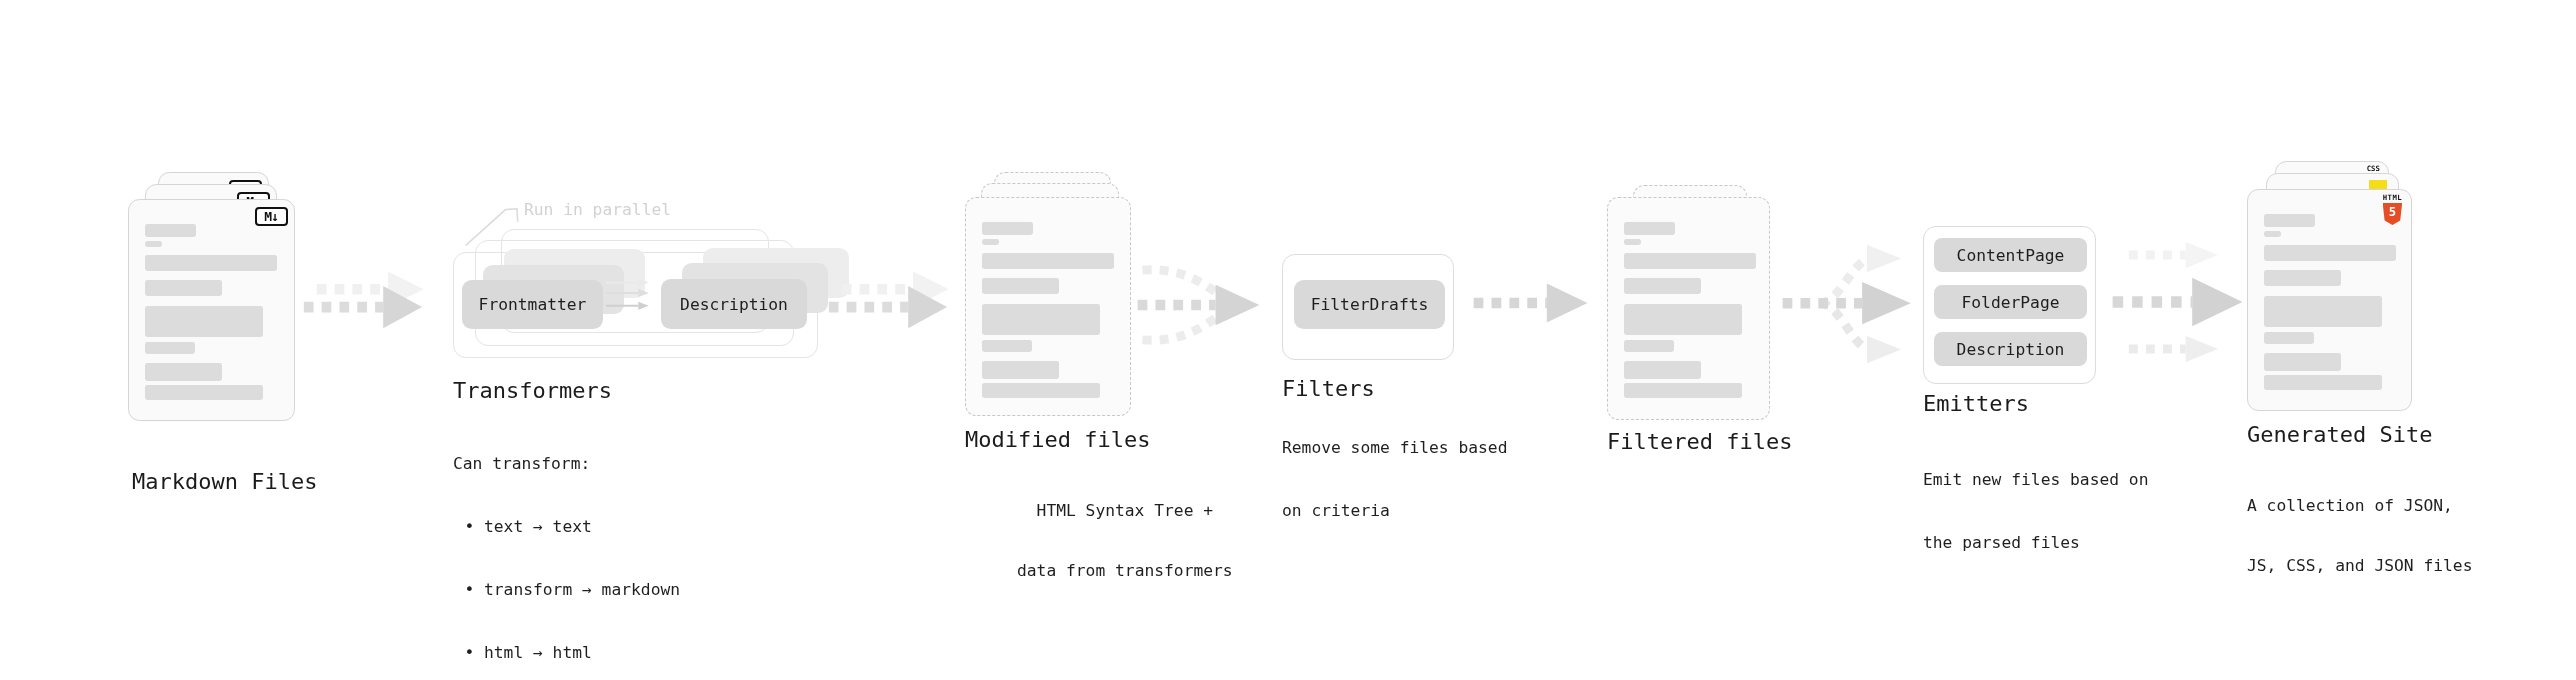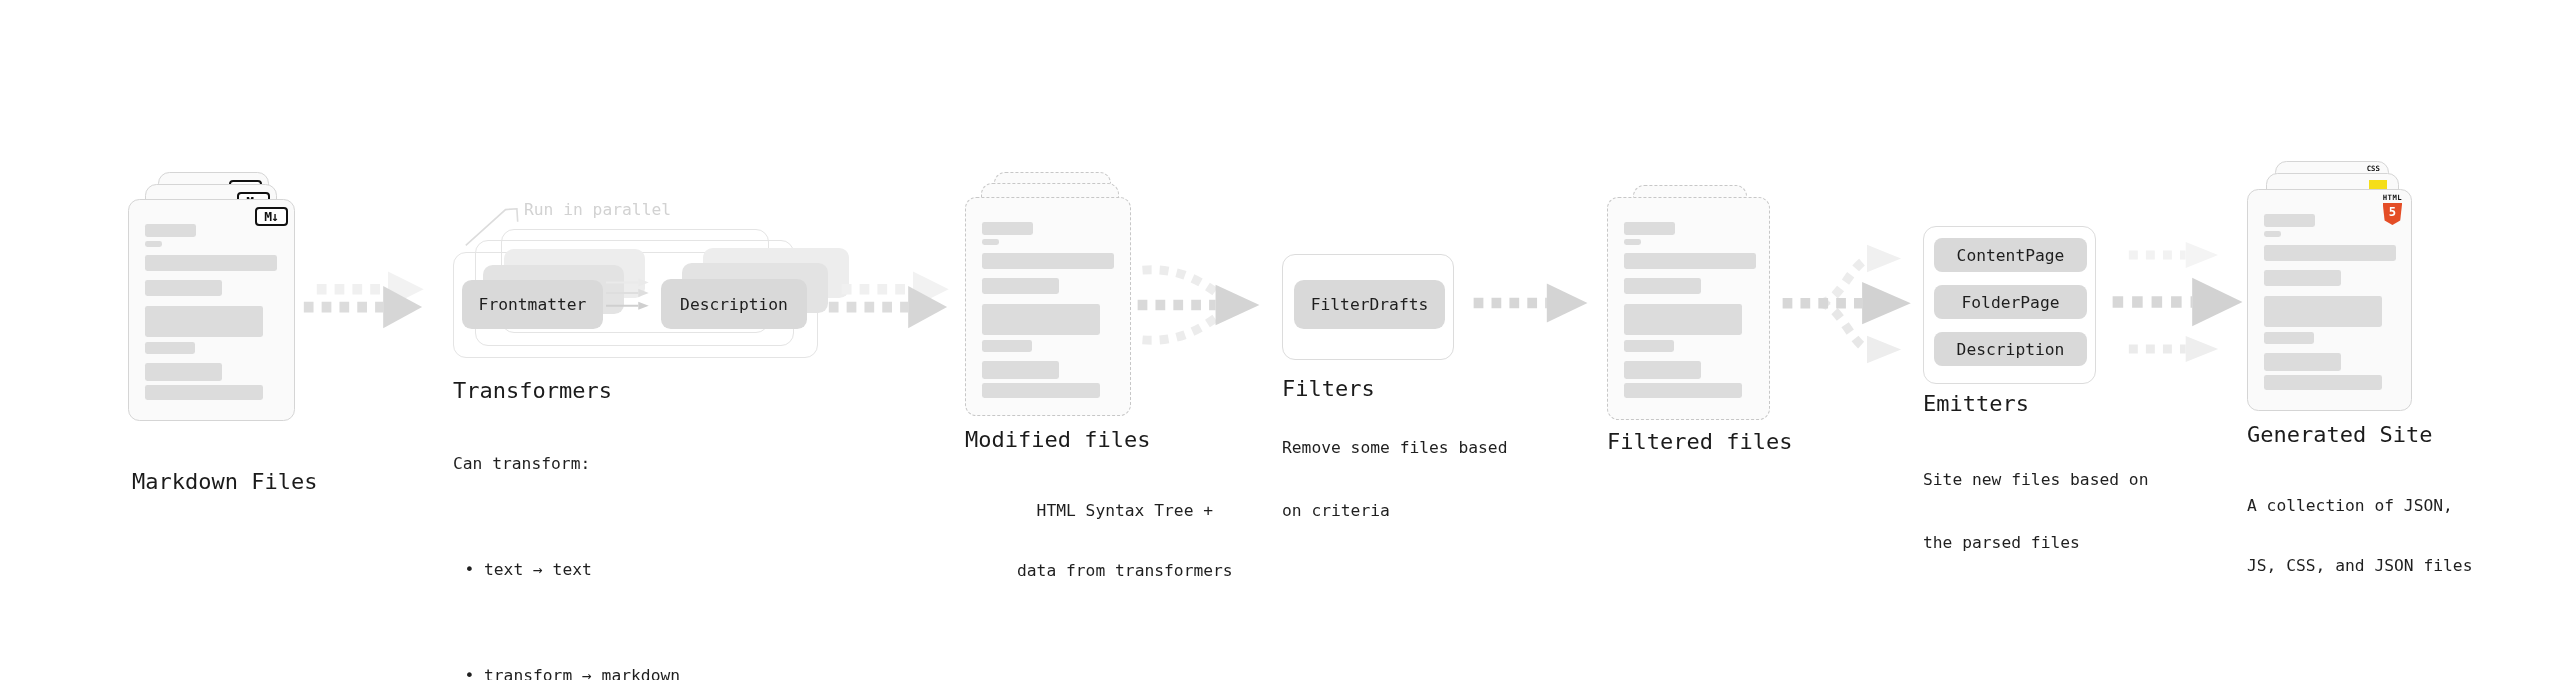--- a/index.html
+++ b/index.html
@@ -4,21 +4,21 @@
 <style>
   html,body{margin:0;padding:0;background:#ffffff;}
   #canvas{position:relative;width:2576px;height:681px;overflow:hidden;background:#ffffff;
           font-family:"DejaVu Sans Mono","Liberation Mono",monospace;}
   .card{position:absolute;background:#fafafa;border:1.6px solid #d5d5d5;border-radius:11.4px;box-sizing:border-box;}
   .card.dashed{border:1.6px dashed #c7c7c7;background:#fbfbfb;}
   .bar{position:absolute;background:#dcdcdc;border-radius:2.4px;}
   .stage-label{position:absolute;font-size:22px;font-weight:500;color:#1b1b1b;white-space:pre;}
   .desc{position:absolute;font-size:16.3px;line-height:21px;color:#1f1f1f;white-space:pre;}
   .desc .line{white-space:pre;}
-  .desc .indent{padding-left:11.4px;margin-top:43px;}
+  .desc .indent{padding-left:11.4px;}
   .btn{position:absolute;background:#d9d9d9;border-radius:9.8px;display:flex;align-items:center;
        justify-content:center;font-size:16.3px;color:#1e1e1e;box-sizing:border-box;}
   .panel{position:absolute;border:1.6px solid #e4e4e4;border-radius:13px;box-sizing:border-box;}
   .ghost{position:absolute;border-radius:9.8px;}
   .md-badge{position:absolute;right:6.5px;top:6.5px;width:32.5px;height:19.5px;background:#ffffff;
             border:2.4px solid #111;border-radius:4.1px;display:flex;align-items:center;justify-content:center;
             font-size:13px;font-weight:bold;color:#111;letter-spacing:-0.8px;box-sizing:border-box;}
   .annotation{position:absolute;font-size:16.3px;color:#d2d2d2;white-space:pre;}
   svg{position:absolute;overflow:visible;}
   .css-badge{position:absolute;right:8.1px;top:3.3px;width:19.5px;text-align:right;}
@@ -179,21 +179,21 @@
     <polygon points="100,49 160,75 100,101" fill="#d2d2d2"></polygon>
   </svg>
 
   <div>
     <div class="panel" style="left:1923px;top:226px;width:173px;height:158px;border-color:#dcdcdc;"></div>
     <div class="btn" style="left:1934px;top:238px;width:153px;height:34px;border-radius:8.1px;">ContentPage</div>
     <div class="btn" style="left:1934px;top:285px;width:153px;height:34px;border-radius:8.1px;">FolderPage</div>
     <div class="btn" style="left:1934px;top:332px;width:153px;height:34px;border-radius:8.1px;">Description</div>
     <div class="stage-label" style="left:1923px;top:391px;">Emitters</div>
     <div class="desc" style="left:1923px;top:427px;">
-      <div class="line">Site new files based on</div>
+      <div class="line">Emit new files based on</div>
       <div class="line">the parsed files</div>
     </div>
   </div>
 
   <svg style="left:2111px;top:237px;" width="138" height="130" viewBox="0 0 170 160">
     <line x1="22" y1="22" x2="92" y2="22" stroke="#f2f2f2" stroke-width="11" stroke-dasharray="11 10"></line>
     <polygon points="92,6 132,22 92,38" fill="#f4f4f4"></polygon>
     <line x1="2" y1="80" x2="100" y2="80" stroke="#d7d7d7" stroke-width="14" stroke-dasharray="13 11"></line>
     <polygon points="100,50 162,80 100,110" fill="#d2d2d2"></polygon>
     <line x1="22" y1="138" x2="92" y2="138" stroke="#ebebeb" stroke-width="11" stroke-dasharray="11 10"></line>

